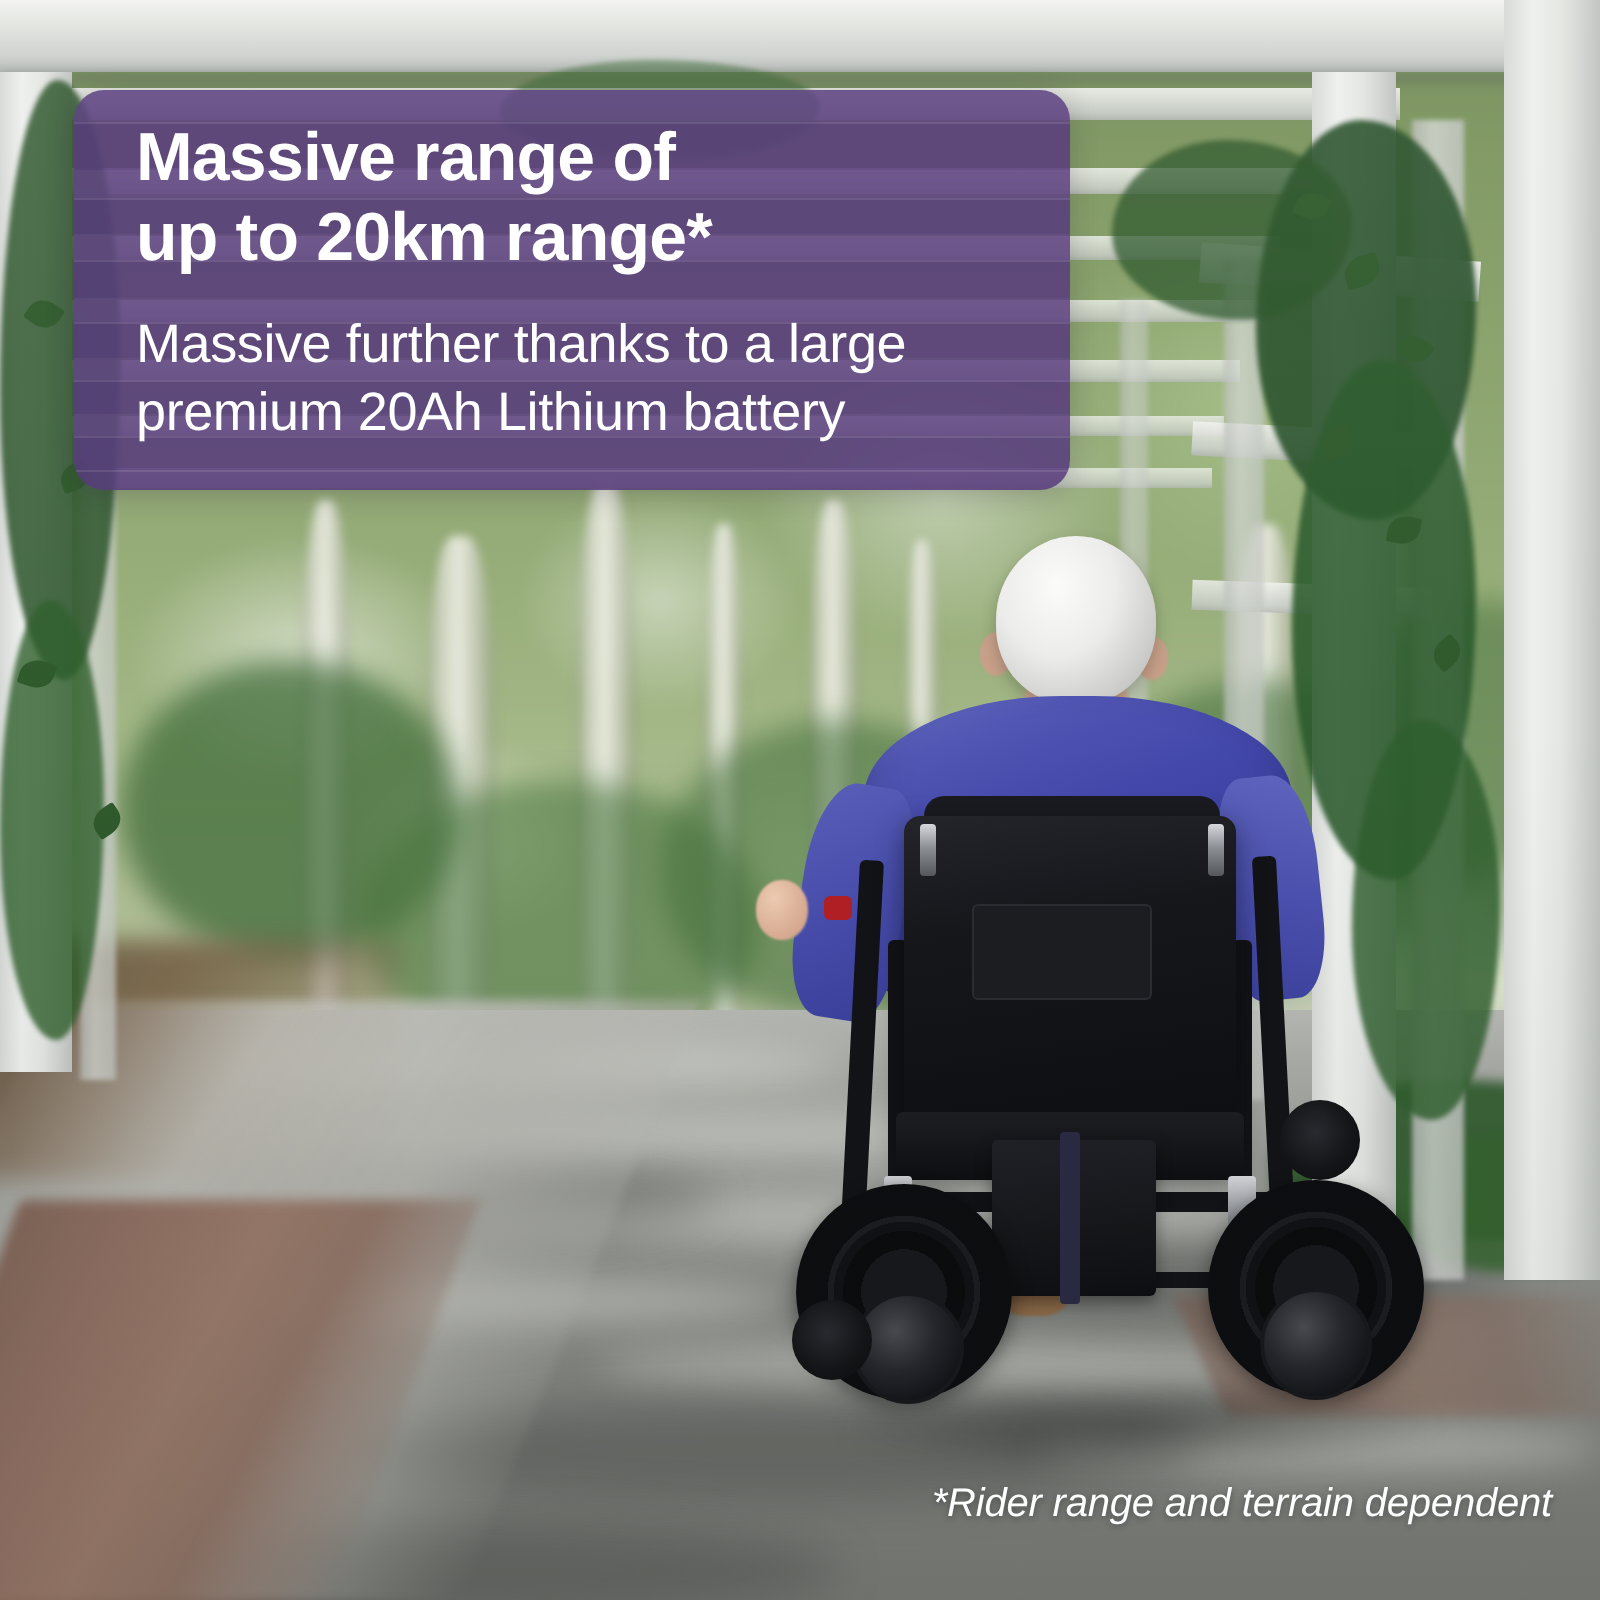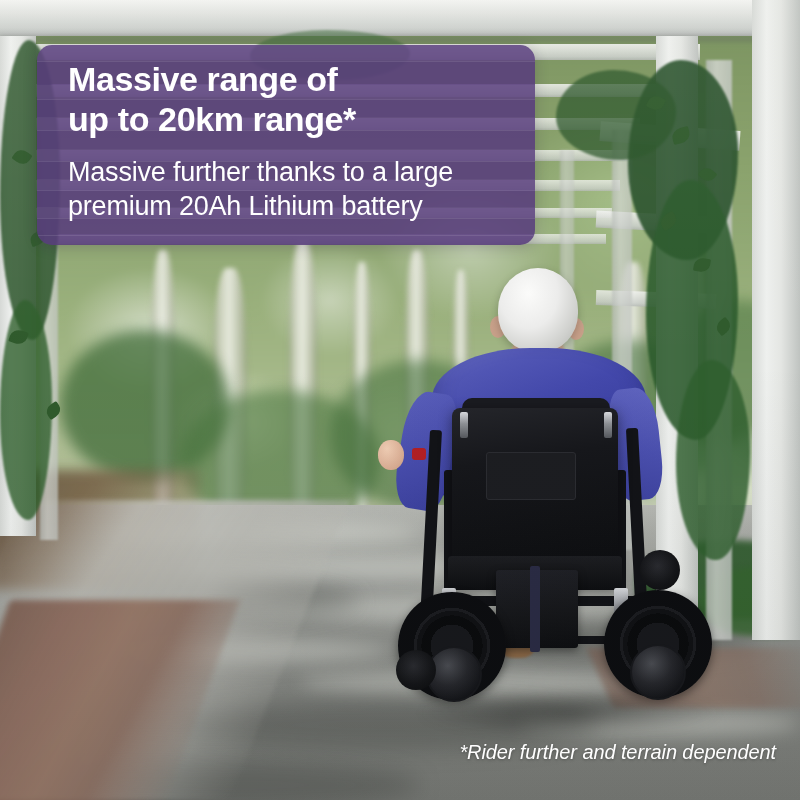--- a/index.html
+++ b/index.html
@@ -538,15 +538,15 @@
       <i style="top:190px;"></i>
     </div>
     <div class="panel-inner">
       <h1 class="headline">Massive range of
 up to 20km range*</h1>
       <p class="subline">Massive further thanks to a large
 premium 20Ah Lithium battery</p>
     </div>
   </div>
 
-  <div class="disclaimer">*Rider further and terrain dependent</div>
+  <div class="disclaimer">*Rider range and terrain dependent</div>
 
 </div>
 
 </body></html>

